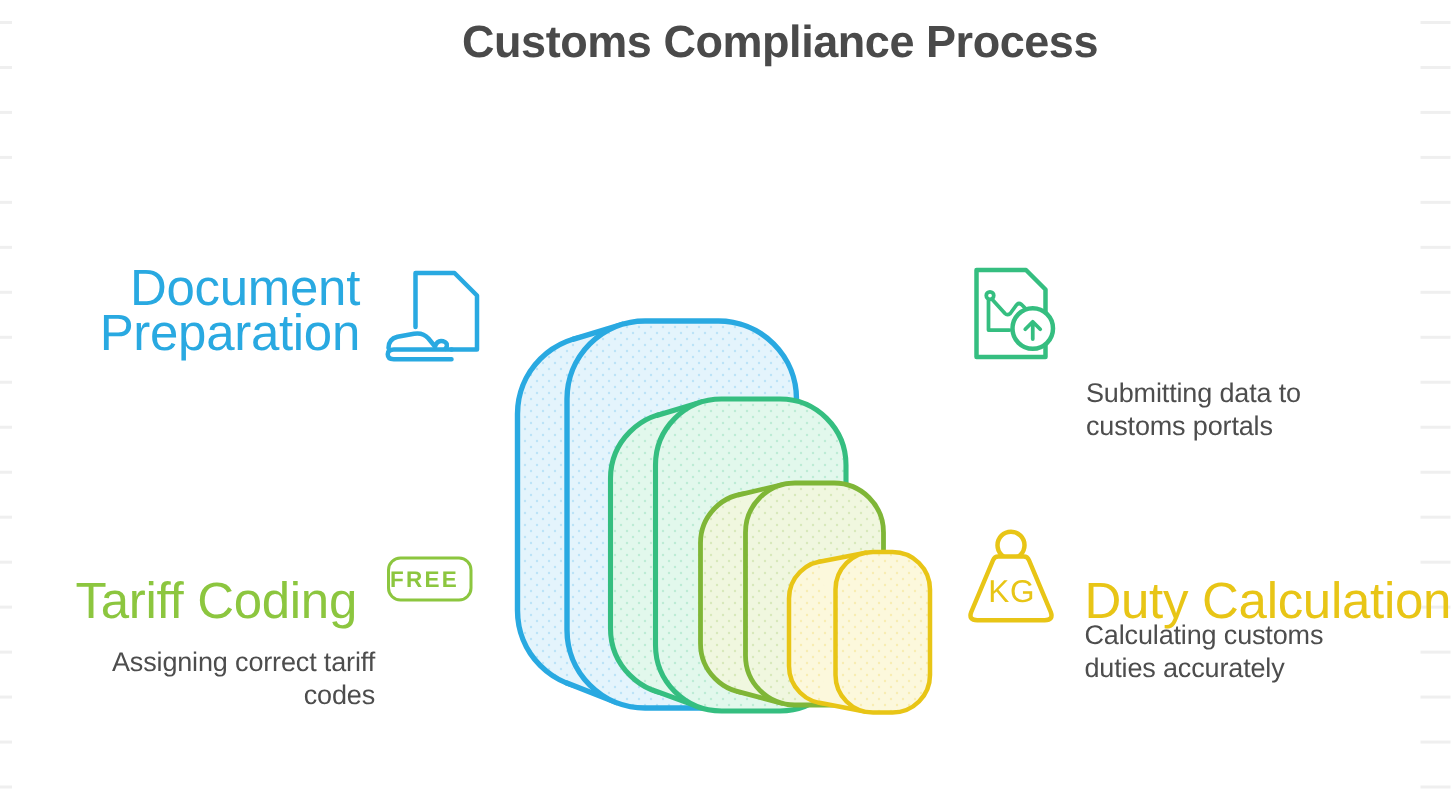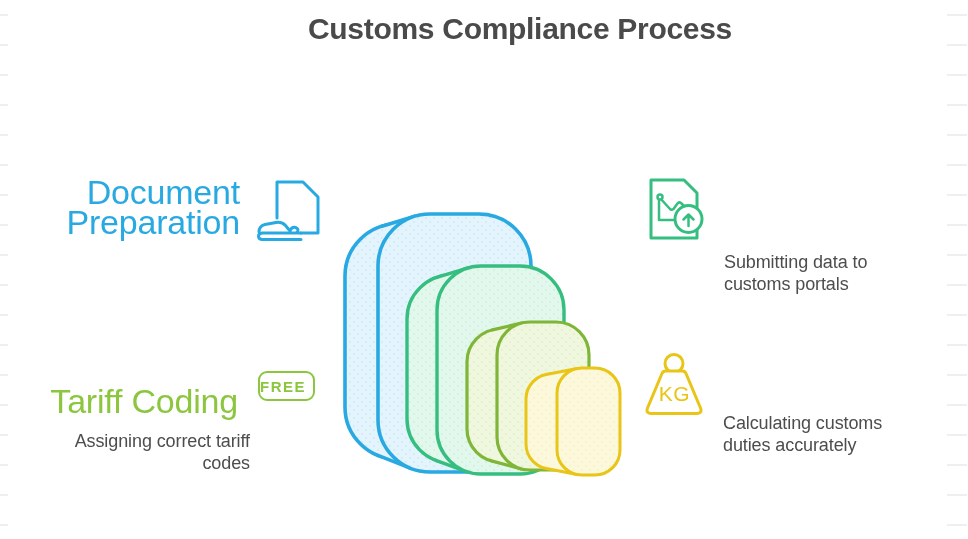--- a/index.html
+++ b/index.html
@@ -142,16 +142,17 @@
   </div>
   <h2 class="step-title right-align" id="t-tariff">Tariff Coding</h2>
   <p class="step-desc right-align" id="d-tariff">Assigning correct tariff
 codes</p>
 
   <svg id="icon-kg" width="62" height="74" viewBox="0 0 62 74">
     <circle class="st-yellow" cx="29" cy="15.5" r="9"></circle>
     <path class="st-yellow fill-white" d="M20.5,23 H37.5 Q40,23 41,25.5 L55.5,60 Q57.5,65.5 51.5,65.5 H6.5 Q0.5,65.5 2.5,60 L17,25.5 Q18,23 20.5,23 Z"></path>
     <text class="kg-text" x="29.5" y="53" text-anchor="middle">KG</text>
   </svg>
+  <h2 class="step-title" id="t-duty">Duty Calculation</h2>
   <p class="step-desc" id="d-duty">Calculating customs
 duties accurately</p>
 
 </div>
 
 </body></html>

